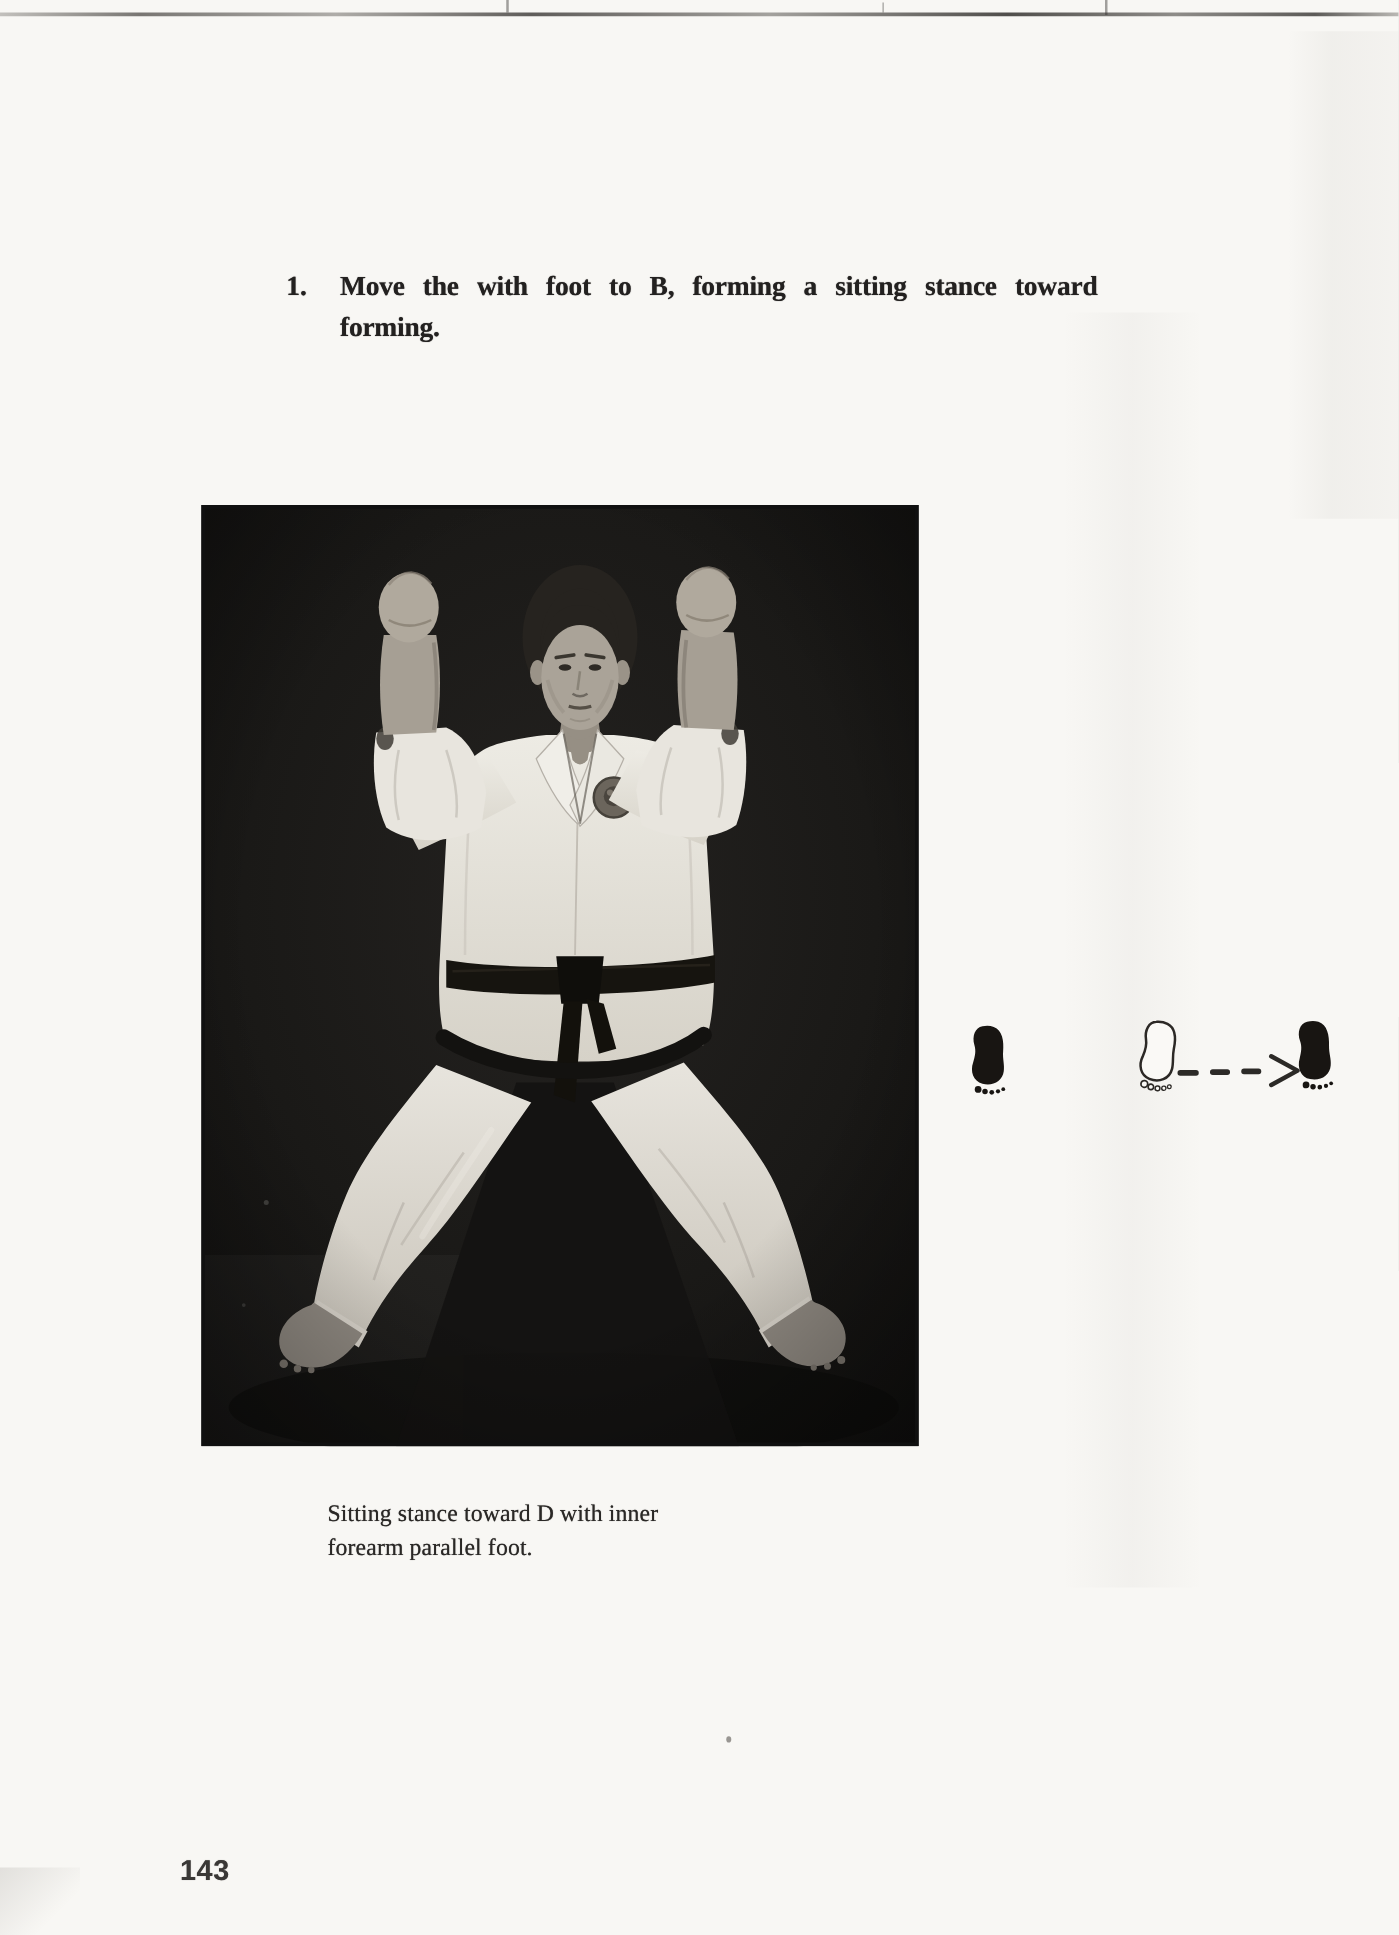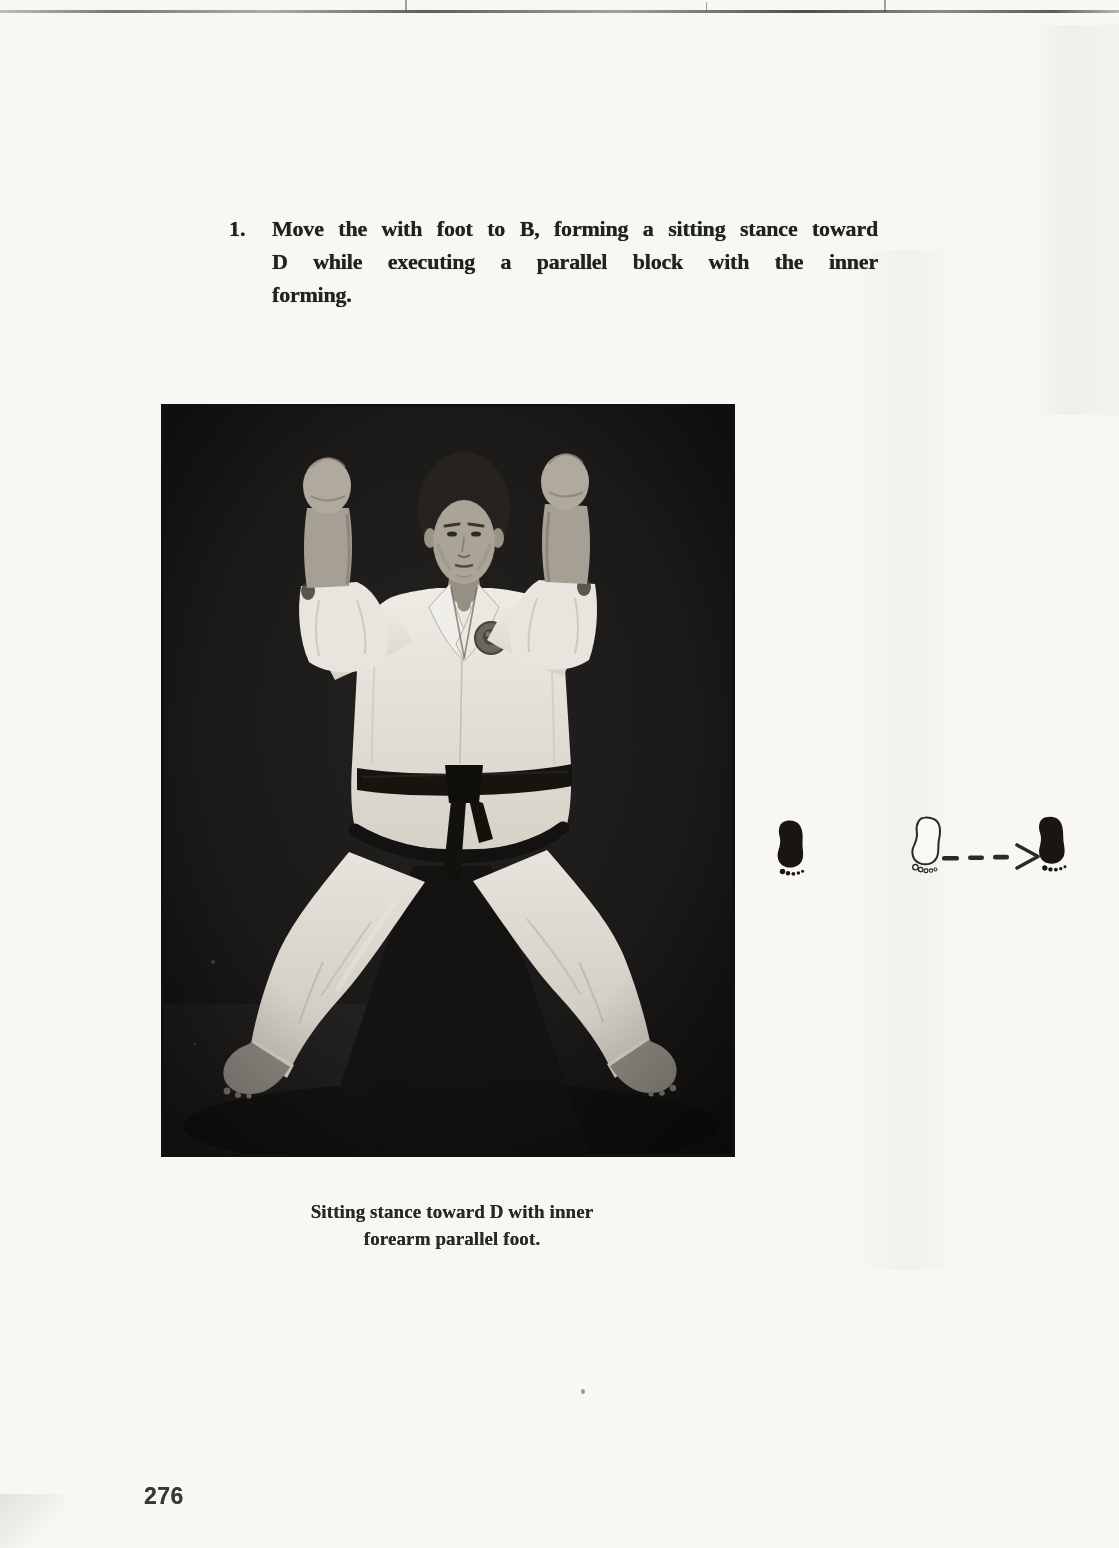--- a/index.html
+++ b/index.html
@@ -44,22 +44,22 @@
   }
   .instr-line.last{text-align-last:left;}
   
   .photo-wrap{position:absolute;left:161px;top:404px;width:574px;height:753px;}
   .photo-wrap svg{display:block;}
   
   .diagram-wrap{position:absolute;left:760px;top:798px;width:330px;height:104px;}
   
   .caption{position:absolute;left:262px;top:1198px;width:380px;}
   .caption-line{
-    font-weight:bold;font-size:19px;line-height:27px;letter-spacing:.1px;
-    color:#2a2826;text-shadow:0 0 .6px rgba(30,28,25,.75);text-align:center;
+    font-weight:normal;font-size:19px;line-height:27px;letter-spacing:.1px;
+    color:#2a2826;text-shadow:0 0 .6px rgba(30,28,25,.75);
   }
   
   .page-number{
     position:absolute;left:144px;top:1483px;
     font-family:"Liberation Sans","DejaVu Sans",sans-serif;
     font-weight:bold;font-size:23px;color:#3a3836;letter-spacing:.5px;
     text-shadow:0 0 .6px rgba(40,38,35,.6);
   }
 </style>
 </head>
@@ -73,21 +73,20 @@
   <div class="scan-tick" style="left:884px;top:0;width:2px;height:12px;"></div>
   <div class="scan-band band-right"></div>
   <div class="scan-band band-mid"></div>
   <div class="scan-band corner-wedge"></div>
   <div class="dust-speck" style="left:581px;top:1389px;width:4px;height:5px;background:rgba(75,71,65,.55);"></div>
 
   <div class="instruction">
     <span class="instr-number">1.</span>
     <div class="instr-lines">
       <div class="instr-line">Move the with foot to B, forming a sitting stance toward</div>
-      <div class="instr-line">D while executing a parallel block with the inner</div>
       <div class="instr-line last">forming.</div>
     </div>
   </div>
 
   <div class="photo-wrap">
     <svg width="574" height="753" viewBox="0 0 574 753" role="img" aria-label="Black-and-white photograph of a martial artist in a white dobok with black belt and trim, standing in a wide sitting stance with both fists raised in an inner forearm parallel block against a dark background">
       <defs>
         <radialGradient id="bgGrad" cx="50%" cy="42%" r="80%">
           <stop offset="0%" stop-color="#242220"></stop>
           <stop offset="55%" stop-color="#1a1917"></stop>
@@ -275,15 +274,15 @@
         <circle cx="10.6" cy="25.3" r="1.5" fill="#181512"></circle>
       </g>
     </svg>
   </div>
 
   <div class="caption">
     <div class="caption-line">Sitting stance toward D with inner</div>
     <div class="caption-line">forearm parallel foot.</div>
   </div>
 
-  <div class="page-number">276</div>
+  <div class="page-number">143</div>
 
 </div>
 
 </body></html>

